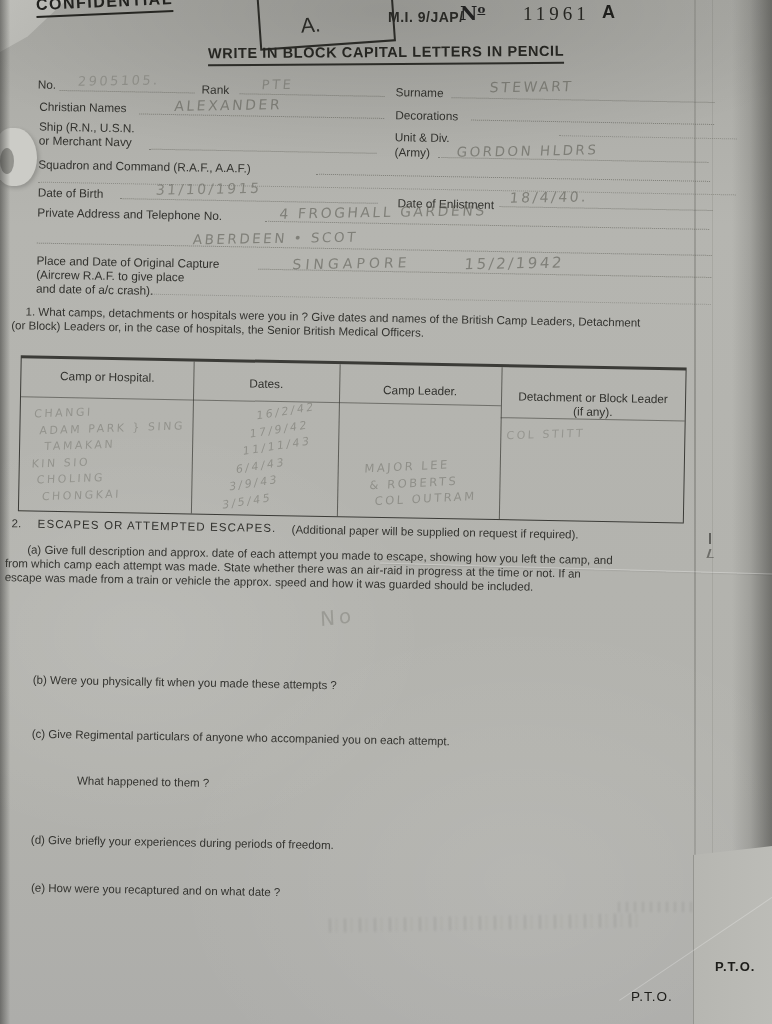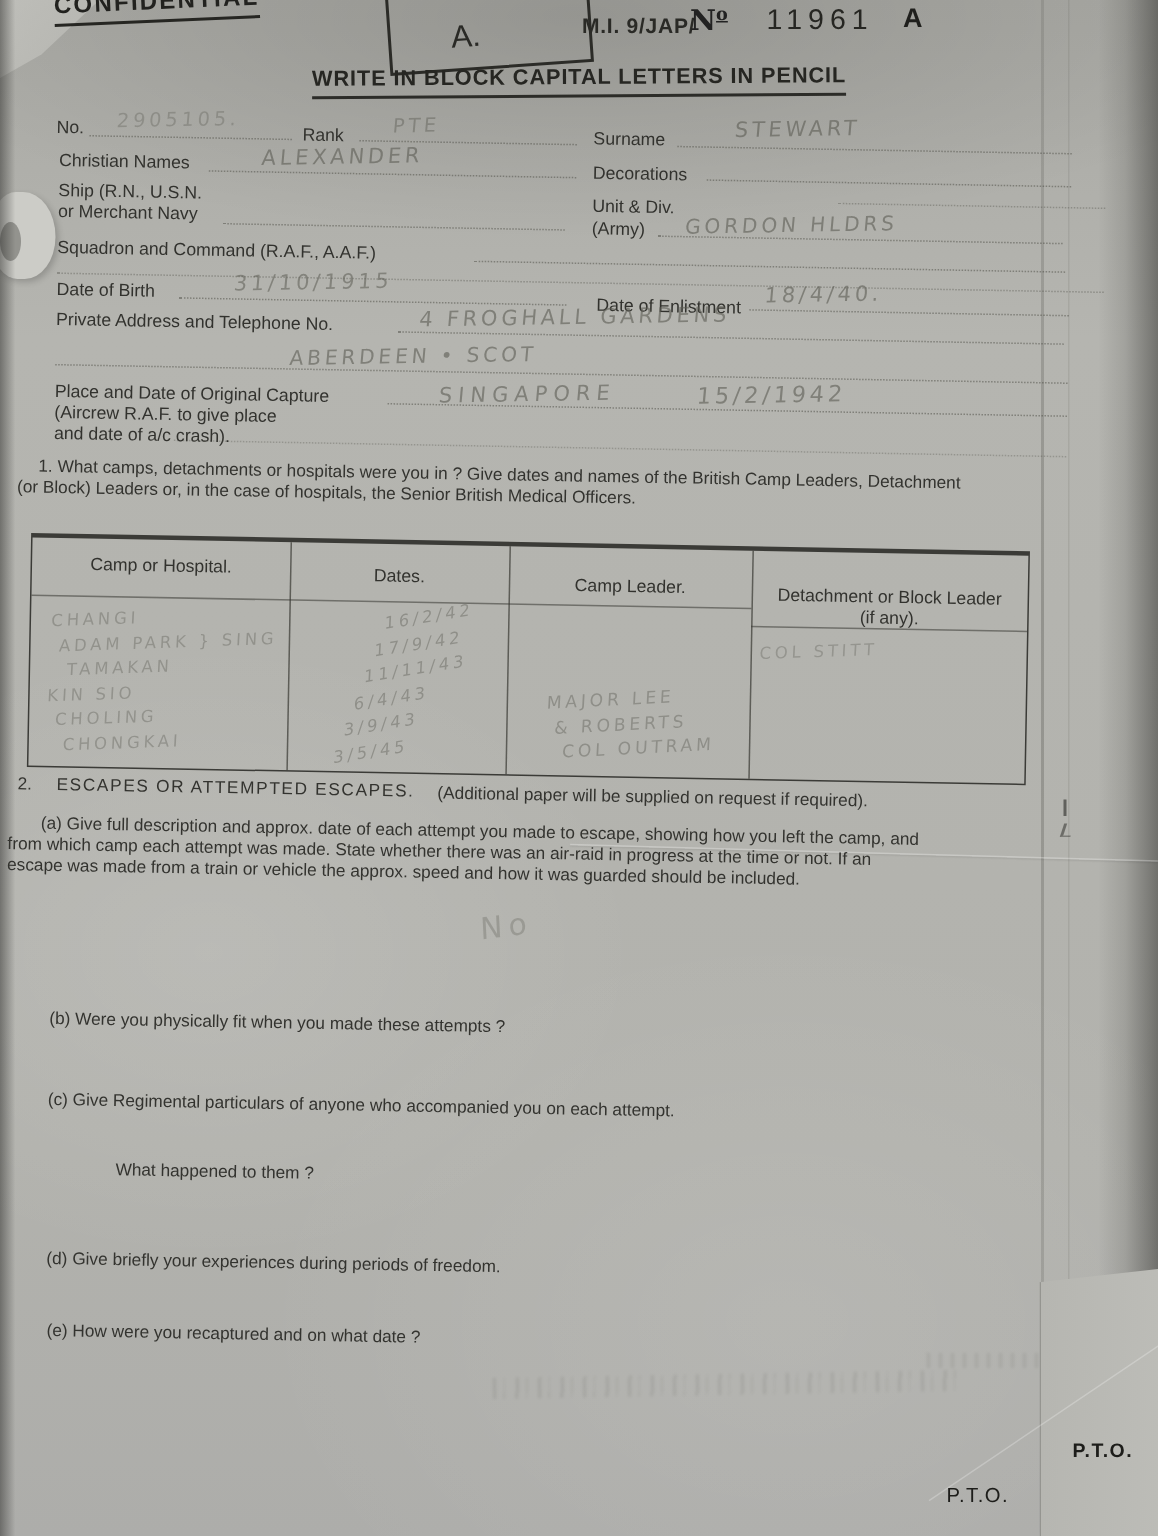--- a/index.html
+++ b/index.html
@@ -18,21 +18,21 @@
   .tilt{position:absolute;inset:0;transform:rotate(1.05deg);transform-origin:60px 70px;}
   
   .confidential{position:absolute;left:36px;top:-7px;font-size:16px;font-weight:bold;letter-spacing:1.5px;
       border-bottom:2.5px solid #262622;padding-bottom:2px;transform:rotate(-2.5deg);color:#22221f;}
   .censor-box{position:absolute;left:258px;top:-16px;width:132px;height:58px;
       border:2px solid #2b2b27;transform:rotate(-4deg);}
   .censor-letter{position:absolute;left:40px;top:26px;font-size:21px;color:#2a2a26;}
   .ref{position:absolute;left:388px;top:9px;font-size:14px;font-weight:bold;letter-spacing:.5px;color:#2a2a26;}
   .no-stamp{position:absolute;left:460px;top:2px;font-family:"DejaVu Serif",serif;font-weight:bold;font-size:19px;color:#222;}
   .no-sup{font-size:62%;vertical-align:super;text-decoration:underline;}
-  .serial{position:absolute;left:511px;top:3px;font-family:Liberation Sans, sans-serif;font-size:19px;letter-spacing:4px;color:#262622;}
+  .serial{position:absolute;left:523px;top:3px;font-family:Liberation Serif, serif;font-size:19px;letter-spacing:4px;color:#262622;}
   .series{position:absolute;left:602px;top:2px;font-size:18px;font-weight:bold;color:#1f1f1c;}
   .instruction{position:absolute;left:208px;top:44px;font-size:14.5px;font-weight:bold;letter-spacing:.6px;
       border-bottom:2.2px solid #2c2c28;padding-bottom:3px;transform:rotate(-.4deg);color:#262622;}
   
   .camp-table{position:absolute;left:26px;top:356px;width:664px;height:152px;
       border:1.6px solid #3b3b37;border-top-width:3px;}
   .camp-table .v{position:absolute;top:0;bottom:0;width:1.3px;background:rgba(55,55,50,.7);}
   .camp-table .hsep{position:absolute;height:1.2px;background:rgba(55,55,50,.55);}
   .th{position:absolute;font-size:11.8px;color:#32322e;text-align:center;}
   .hw-list div{line-height:16.5px;}

